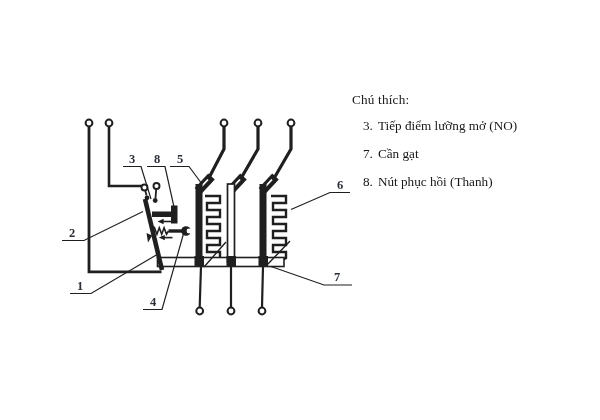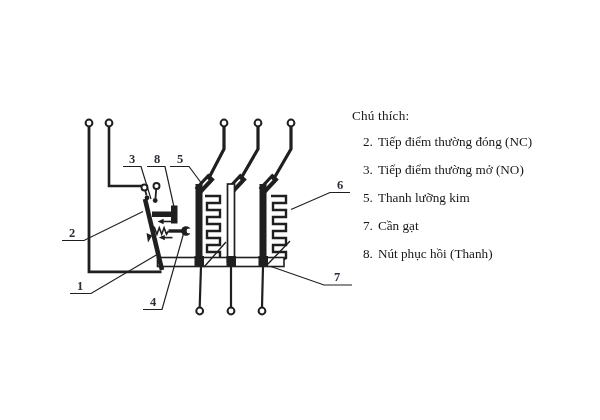--- a/index.html
+++ b/index.html
@@ -9,21 +9,21 @@
   }
   .stage{
     position:relative;width:600px;height:420px;background:#ffffff;overflow:hidden;
   }
   .stage svg{position:absolute;left:0;top:0;}
   
   .legend{
     position:absolute;left:352px;top:92px;width:230px;color:#171717;
     font-size:13.2px;line-height:16px;
   }
-  .legend-title{margin:16px 0 10px 0;letter-spacing:.2px;}
+  .legend-title{margin:0 0 10px 0;letter-spacing:.2px;}
   .legend-item{margin:0 0 12px 0;padding-left:11px;white-space:nowrap;}
   .legend-item .num{margin-right:5px;}
   
   .ink{stroke:#1f1f1f;fill:none;}
   .fill{fill:#1f1f1f;stroke:none;}
   .whitefill{fill:#ffffff;}
   .callout{
     font-family:"Liberation Serif", serif;font-size:12.5px;font-weight:700;
     fill:#2b2f38;stroke:none;
   }
@@ -142,27 +142,21 @@
       <text class="callout" x="340" y="189">6</text>
       <text class="callout" x="337" y="281">7</text>
       <text class="callout" x="157" y="163">8</text>
     </g>
   </svg>
 
   <div class="legend">
     <p class="legend-title">Chú thích:</p>
 
     <div class="legend-item">
-      <span class="num">2.</span><span>Tiếp điểm thường đóng (NC)</span>
-    </div>
-    <div class="legend-item">
-      <span class="num">3.</span><span>Tiếp điểm thường mở (NO)</span>
-    </div>
-    <div class="legend-item">
-      <span class="num">5.</span><span>Thanh lưỡng kim</span>
+      <span class="num">3.</span><span>Tiếp điểm lưỡng mở (NO)</span>
     </div>
     <div class="legend-item">
       <span class="num">7.</span><span>Cần gạt</span>
     </div>
     <div class="legend-item">
       <span class="num">8.</span><span>Nút phục hồi (Thanh)</span>
     </div>
   </div>
 
 </div>

